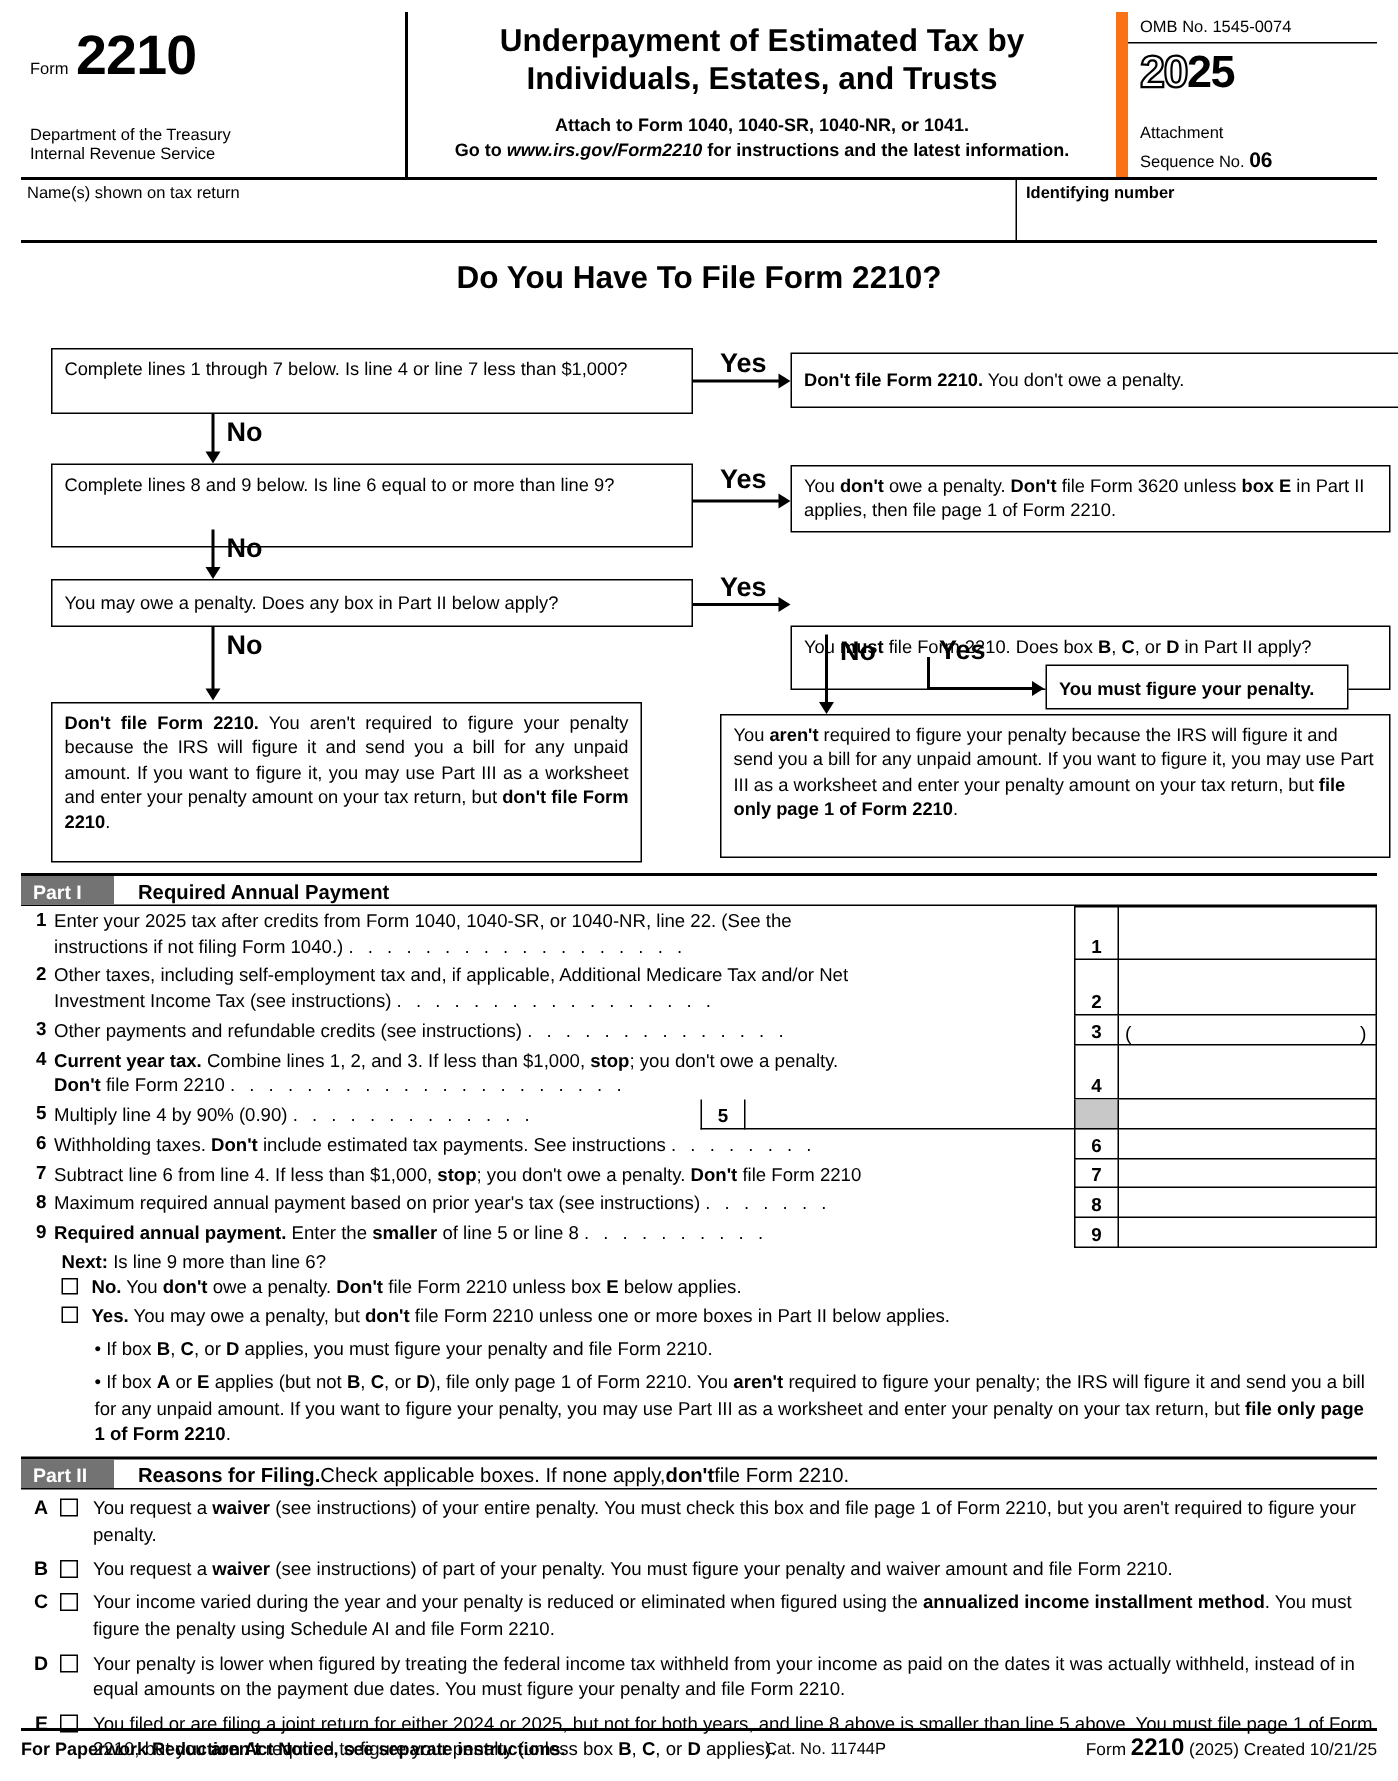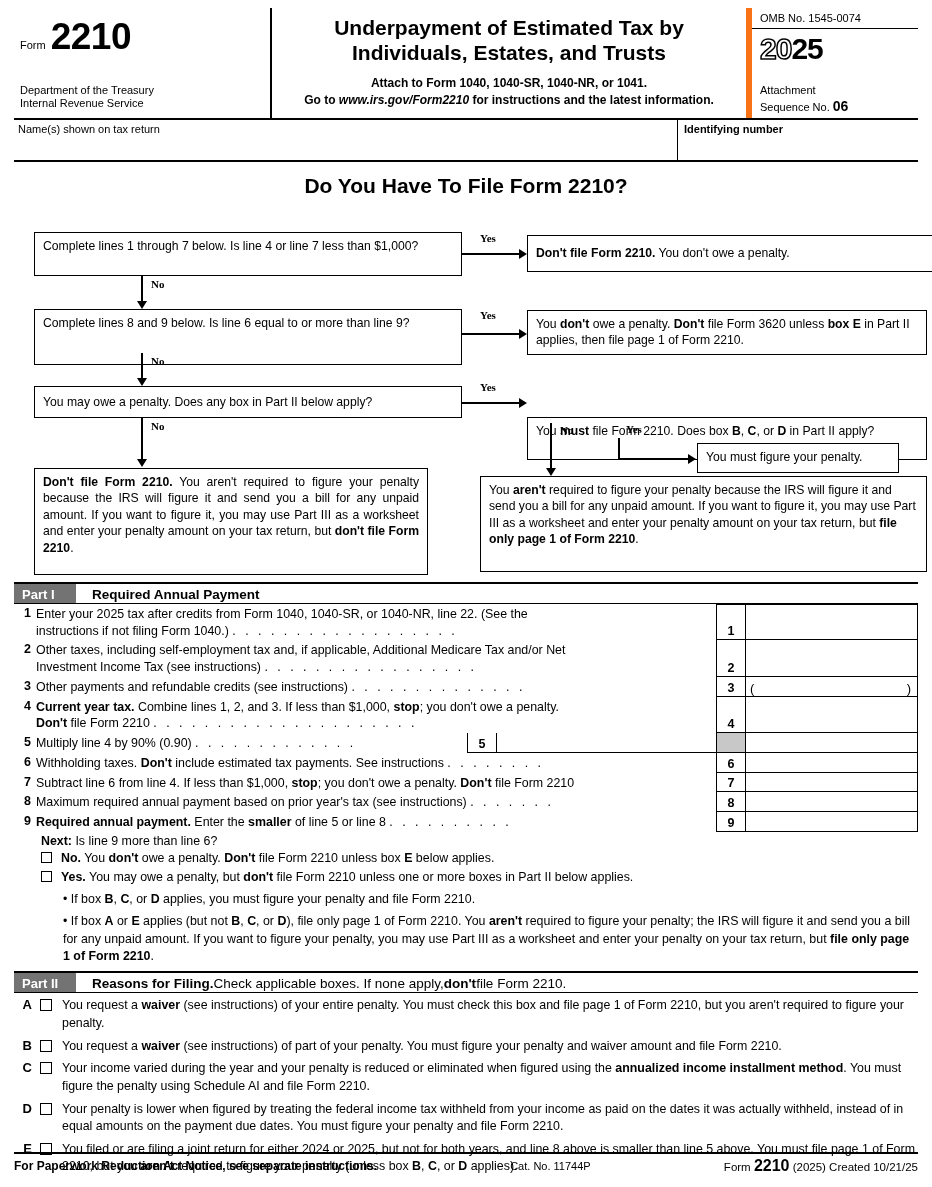--- a/index.html
+++ b/index.html
@@ -38,21 +38,21 @@
   .formline .num {
     font-size: 37px; font-weight: bold; letter-spacing: -0.5px;
     line-height: 1;
   }
   .dept { font-size: 11px; line-height: 1.25; padding-bottom: 3px; }
 
   .hdr-mid {
     flex: 1;
     padding: 6px 8px 4px 8px;
     text-align: center;
-    border-right: 6px solid #f97316;
+    border-right: 8px solid #f97316;
     display: flex; flex-direction: column; justify-content: flex-start;
   }
   .title-main {
     font-size: 21px; font-weight: bold; line-height: 1.18;
     margin-top: 2px;
   }
   .attach-line { font-size: 12px; font-weight: bold; margin-top: 10px; }
   .goto-line { font-size: 12px; font-weight: bold; margin-top: 3px; }
   .goto-line i { font-style: italic; }
 
@@ -110,22 +110,21 @@
   .fbox {
     position: absolute;
     border: 1.5px solid #000;
     background: #fff;
     padding: 5px 8px;
     line-height: 1.35;
   }
   .flabel {
     position: absolute;
     font-weight: bold;
-    font-size: 11px;
-    font-family: Liberation Serif, serif;
+    font-size: 18px;
   }
   .ln { position: absolute; background: #000; }
   .ln.h { height: 1.5px; }
   .ln.v { width: 1.5px; }
   .arrow-d {
     position: absolute;
     width: 0; height: 0;
     border-left: 5px solid transparent;
     border-right: 5px solid transparent;
     border-top: 8px solid #000;
@@ -337,21 +336,21 @@
 
   <div class="ln v" style="left:536px; top:213px; height:48px;"></div>
   <div class="arrow-d" style="left:532px; top:258px;"></div>
   <div class="flabel" style="left:546px; top:214px;">No</div>
 
   <div class="flabel" style="left:612px; top:213px;">Yes</div>
   <div class="ln v" style="left:604px; top:228px; height:22px;"></div>
   <div class="ln h" style="left:604px; top:248px; width:73px;"></div>
   <div class="arrow-r" style="left:674px; top:244px;"></div>
 
-  <div class="fbox" style="left:683px; top:233px; width:202px; height:30px; display:flex; align-items:flex-start;">
+  <div class="fbox" style="left:683px; top:233px; width:202px; height:30px; display:flex; align-items:flex-end;font-weight:bold;">
     <span>You must figure your penalty.</span>
   </div>
 
   <div class="fbox" style="left:20px; top:258px; width:394px; height:107px; text-align:justify;">
     <span><b>Don't file Form 2210.</b><span> You aren't required to figure your penalty because the IRS will figure it and send you a bill for any unpaid amount. If you want to figure it, you may use Part III as a worksheet and enter your penalty amount on your tax return, but </span><b>don't file Form 2210</b><span>.</span></span>
   </div>
 
   <div class="fbox" style="left:466px; top:266px; width:447px; height:96px;">
     <span><span>You </span><b>aren't</b><span> required to figure your penalty because the IRS will figure it and send you a bill for any unpaid amount. If you want to figure it, you may use Part III as a worksheet and enter your penalty amount on your tax return, but </span><b>file only page 1 of Form 2210</b><span>.</span></span>
   </div>

